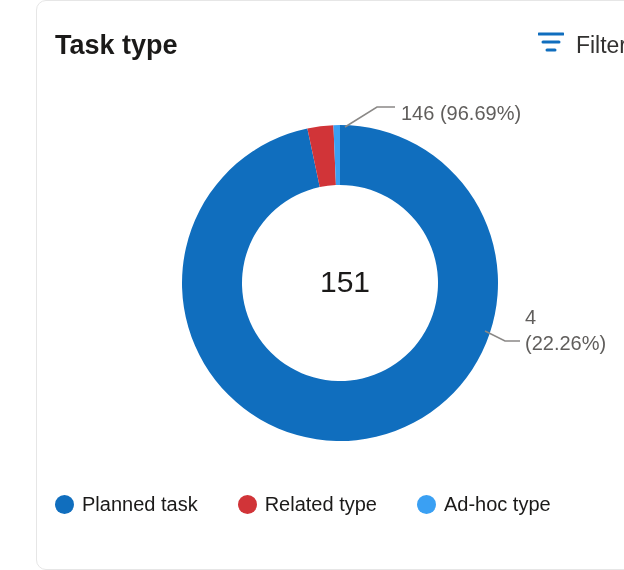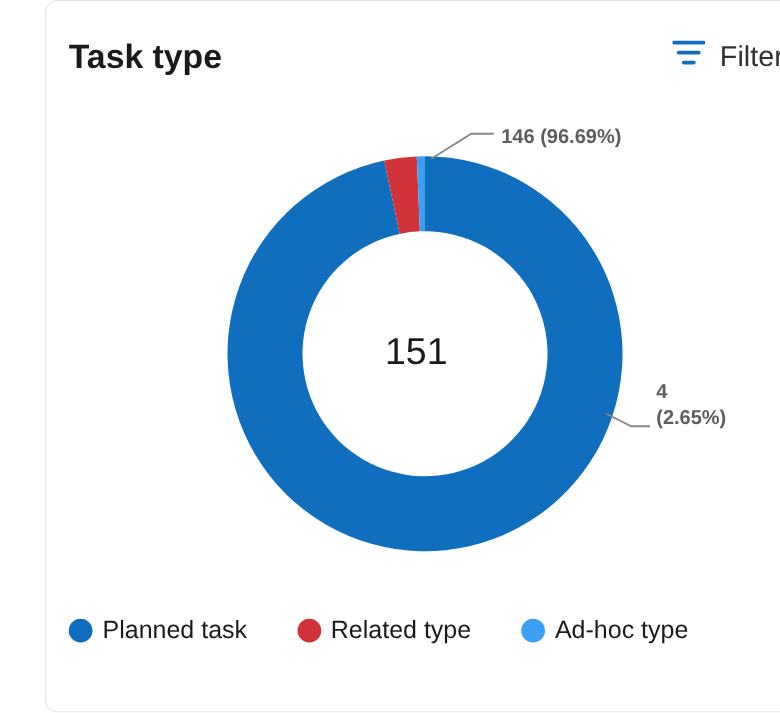--- a/index.html
+++ b/index.html
@@ -38,33 +38,32 @@
   }
   .chart-area {
     position: relative;
     width: 100%;
     height: 420px;
   }
   .chart-area svg { position: absolute; }
   .donut-svg { left: 0; top: 0; }
   .center-total {
     position: absolute;
-    left: 218px;
+    left: 230px;
     top: 200px;
     width: 120px;
     text-align: center;
     font-size: 30px;
     color: #1b1a19;
   }
   .callout {
     position: absolute;
-    font-size: 16px;
+    font-size: 20px;
     color: #605e5c;
     line-height: 1.3;
-    font-weight: bold;
   }
   .callout-top { left: 346px; top: 35px; }
   .callout-side { left: 470px; top: 239px; }
   .leader-svg { left: 0; top: 0; pointer-events: none; }
   .legend {
     display: flex;
     align-items: center;
     gap: 40px;
     margin-top: 8px;
     font-size: 20px;
@@ -103,21 +102,21 @@
     <svg class="leader-svg" width="572" height="420">
       <polyline points="290,62 322,42 340,42" fill="none" stroke="#8a8886" stroke-width="1.5"></polyline>
       <polyline points="430,266 450,276 465,276" fill="none" stroke="#8a8886" stroke-width="1.5"></polyline>
     </svg>
 
     <div class="center-total">151</div>
 
     <div class="callout callout-top">146 (96.69%)</div>
     <div class="callout callout-side">
       <div>4</div>
-      <div>(2.65%)</div>
+      <div>(22.26%)</div>
     </div>
   </div>
 
   <div class="legend">
     <div class="legend-item">
       <span class="swatch" style="background: rgb(16, 110, 190);"></span>
       <span>Planned task</span>
     </div>
     <div class="legend-item">
       <span class="swatch" style="background: rgb(209, 52, 56);"></span>

